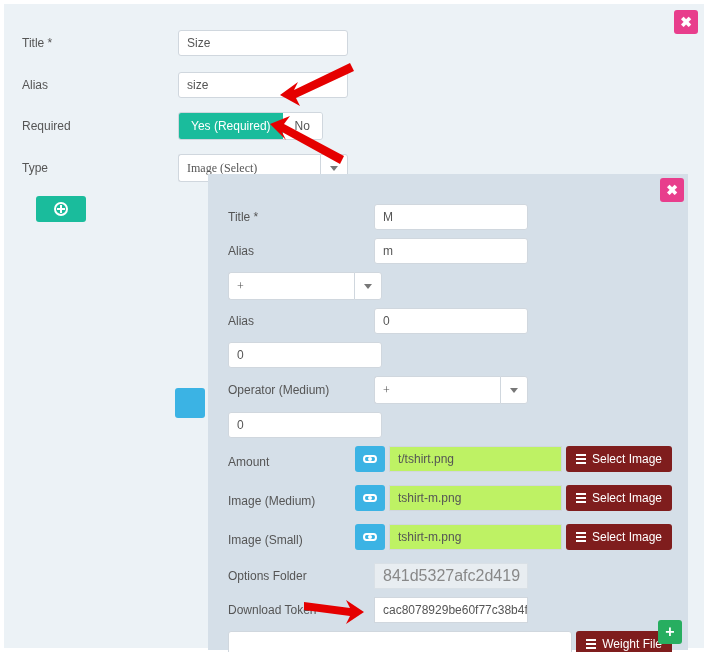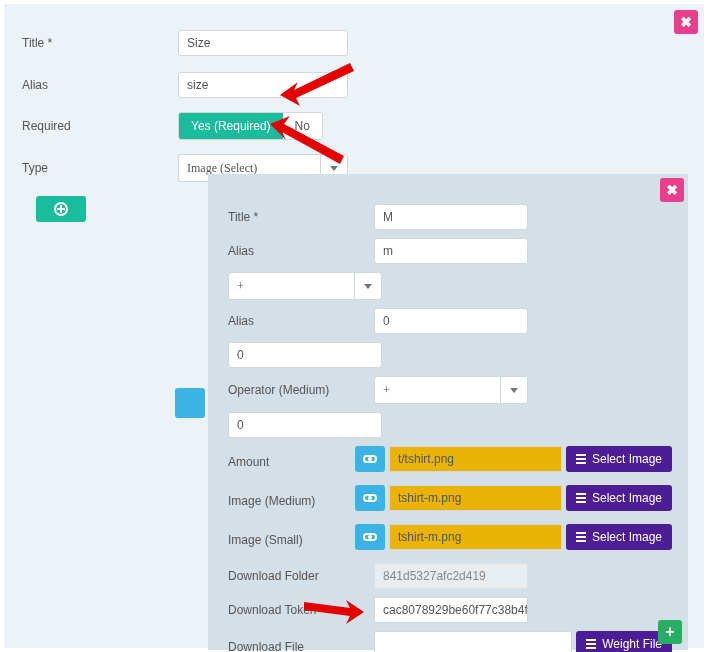--- a/index.html
+++ b/index.html
@@ -30,25 +30,25 @@
 .inner-panel .close-btn{top:4px;right:4px;}
 .irow{display:flex;align-items:center;margin-bottom:8px;}
 .ilbl{width:146px;font-size:12px;color:#555;}
 .ifield{flex:1;display:flex;align-items:center;}
 .ifield input.text{width:154px;}
 .ifield .dropdown{width:154px;}
 .img-row{display:flex;align-items:center;margin-bottom:5px;}
 .eye-btn{width:30px;height:26px;background:#3bb3e4;border-radius:3px;display:flex;align-items:center;justify-content:center;margin-right:4px;cursor:pointer;}
 .eye{width:14px;height:8px;border:2px solid #fff;border-radius:50%/100%;position:relative;}
 .eye:after{content:"";position:absolute;left:3px;top:0px;width:4px;height:4px;background:#fff;border-radius:50%;}
-.img-input{flex:1;height:26px;border:1px solid #d0d7de;background:#eab308;padding:0 8px;font-size:12px;color:#555;margin-right:4px;}
-.select-btn{height:26px;background:#4c1d95;color:#fff;font-size:12px;border:none;border-radius:3px;padding:0 10px;display:flex;align-items:center;cursor:pointer;white-space:nowrap;}
+.img-input{flex:1;height:26px;border:1px solid #d0d7de;background:#bef264;padding:0 8px;font-size:12px;color:#555;margin-right:4px;}
+.select-btn{height:26px;background:#7f1d1d;color:#fff;font-size:12px;border:none;border-radius:3px;padding:0 10px;display:flex;align-items:center;cursor:pointer;white-space:nowrap;}
 .list-icon{display:inline-flex;flex-direction:column;margin-right:6px;gap:2px;}
 .list-icon span{width:10px;height:2px;background:#fff;}
-.readonly{height:26px;border:1px solid #d9e0e6;background:#e8edf1;padding:0 8px;font-size:12px;color:#888;display:flex;align-items:center;width:154px;}
+.readonly{height:26px;border:1px solid #d9e0e6;background:#e8edf1;padding:0 8px;font-size:16px;color:#888;display:flex;align-items:center;width:154px;}
 .token{height:26px;border:1px solid #d0d7de;background:#fff;padding:0 8px;font-size:12px;color:#555;display:flex;align-items:center;width:154px;overflow:hidden;}
 .file-row input.text{flex:1;width:auto;}
 .add-corner{position:absolute;bottom:6px;right:6px;width:24px;height:24px;background:#27ae60;border-radius:3px;display:flex;align-items:center;justify-content:center;cursor:pointer;}
 .plus-white{color:#fff;font-size:16px;font-weight:bold;line-height:1;}
 svg.arrow{position:absolute;pointer-events:none;}
 </style>
 </head>
 <body>
 
 <div class="panel outer-panel">
@@ -195,33 +195,32 @@
               <span></span>
               <span></span>
               <span></span>
             </span>
             <span>Select Image</span>
           </button>
       </div>
     </div>
 
     <div class="irow">
-      <div class="ilbl">Download Folder</div>
+      <div class="ilbl">Options Folder</div>
       <div class="ifield">
           <div class="readonly">841d5327afc2d419</div>
         </div>
     </div>
     <div class="irow">
       <div class="ilbl">Download Token</div>
       <div class="ifield">
           <div class="token">cac8078929be60f77c38b4f6c06b4a</div>
         </div>
     </div>
     <div class="irow">
-      <div class="ilbl">Download File</div>
       <div class="ifield img-row file-row">
         <input class="text" style="flex: 1 1 0%; width: auto; margin-right: 4px;" value="">
         <button class="select-btn">
             <span class="list-icon">
               <span></span>
               <span></span>
               <span></span>
             </span>
             <span>Weight File</span>
           </button>

